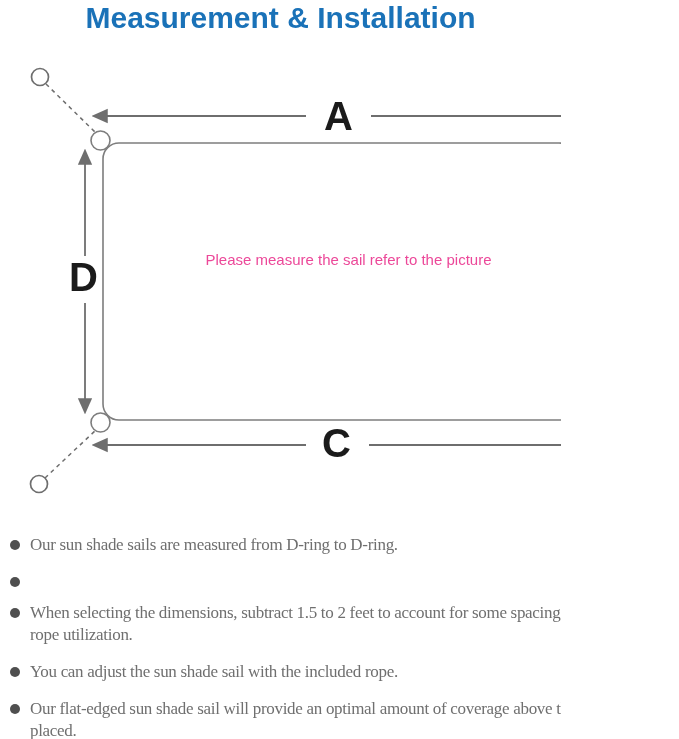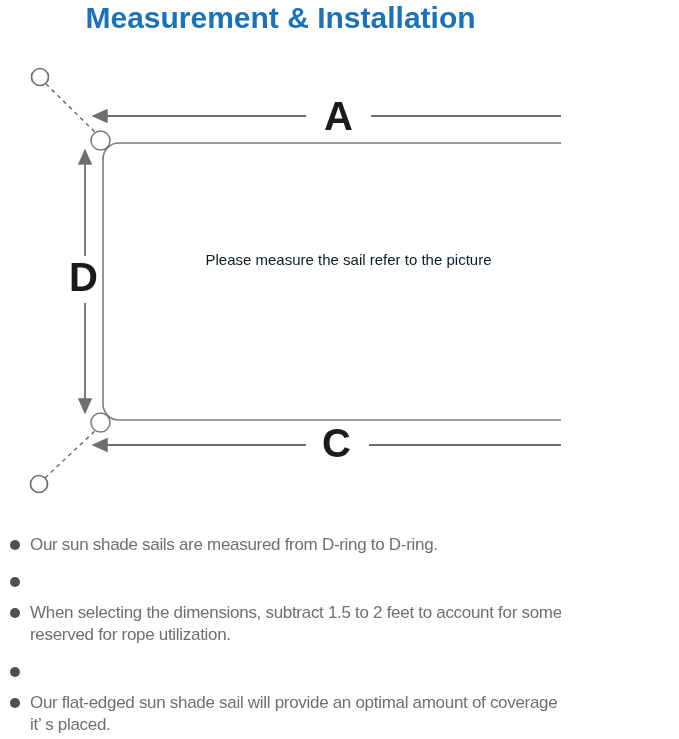--- a/index.html
+++ b/index.html
@@ -50,41 +50,42 @@
     text-align: center;
   }
   .center-heading {
     font-size: 26px;
     font-weight: bold;
     color: #1a72b8;
     margin: 0;
   }
   .center-subtitle {
     font-size: 15px;
-    color: #0f172a;
+    color: #ec4899;
     margin: 7px 0 17px 0;
     padding-left: 19px;
   }
   .notes {
     position: absolute;
     left: 10px;
     top: 534px;
     width: 662px;
     list-style: none;
     margin: 0;
     padding: 0;
   }
   .note {
     display: flex;
     gap: 10px;
     margin-bottom: 15px;
     font-size: 17px;
     letter-spacing: -0.3px;
     color: #6f6f6f;
     line-height: 22px;
+    font-family: Liberation Serif, serif;
   }
   .note .bullet {
     flex: 0 0 10px;
     width: 10px;
     height: 10px;
     border-radius: 50%;
     background: #4f4f4f;
     margin-top: 6px;
   }
 </style>
@@ -148,20 +149,21 @@
     </li>
     <li class="note">
       <span class="bullet"></span>
     </li>
     <li class="note">
       <span class="bullet"></span>
       <span>When selecting the dimensions, subtract 1.5 to 2 feet to account for some spacing reserved for rope utilization.</span>
     </li>
     <li class="note">
       <span class="bullet"></span>
+      <span>You can adjust the sun shade sail with the included rope.</span>
     </li>
     <li class="note">
       <span class="bullet"></span>
       <span>Our flat-edged sun shade sail will provide an optimal amount of coverage above the area it’ s placed.</span>
     </li>
   </ul>
 
 </div>
 
 </body></html>

